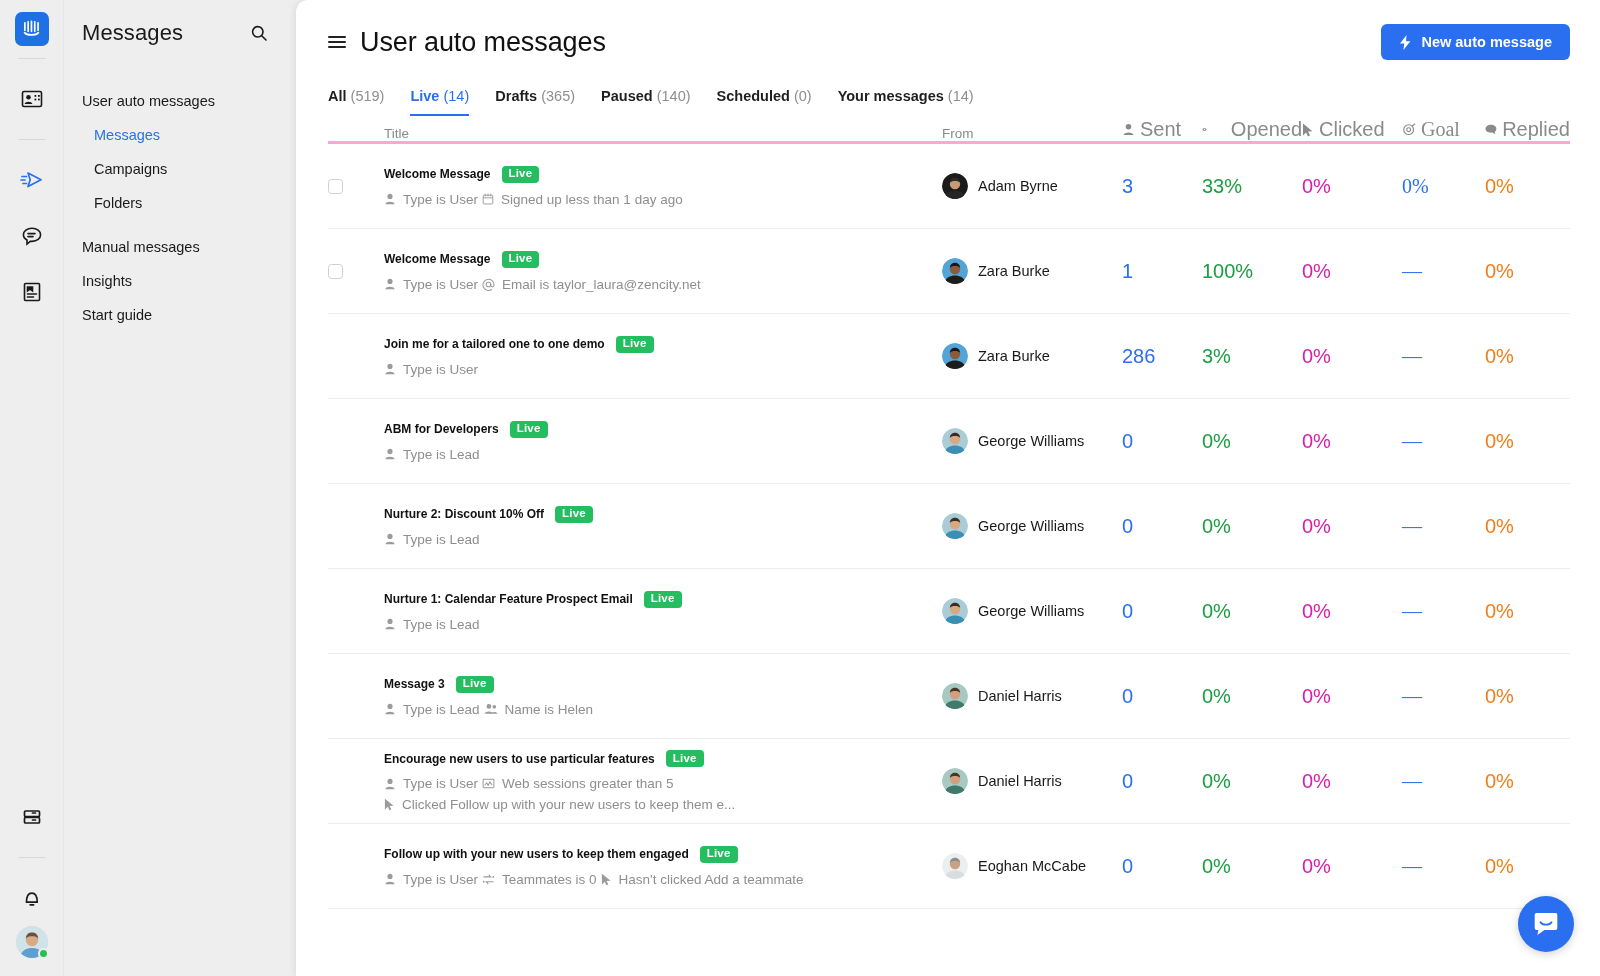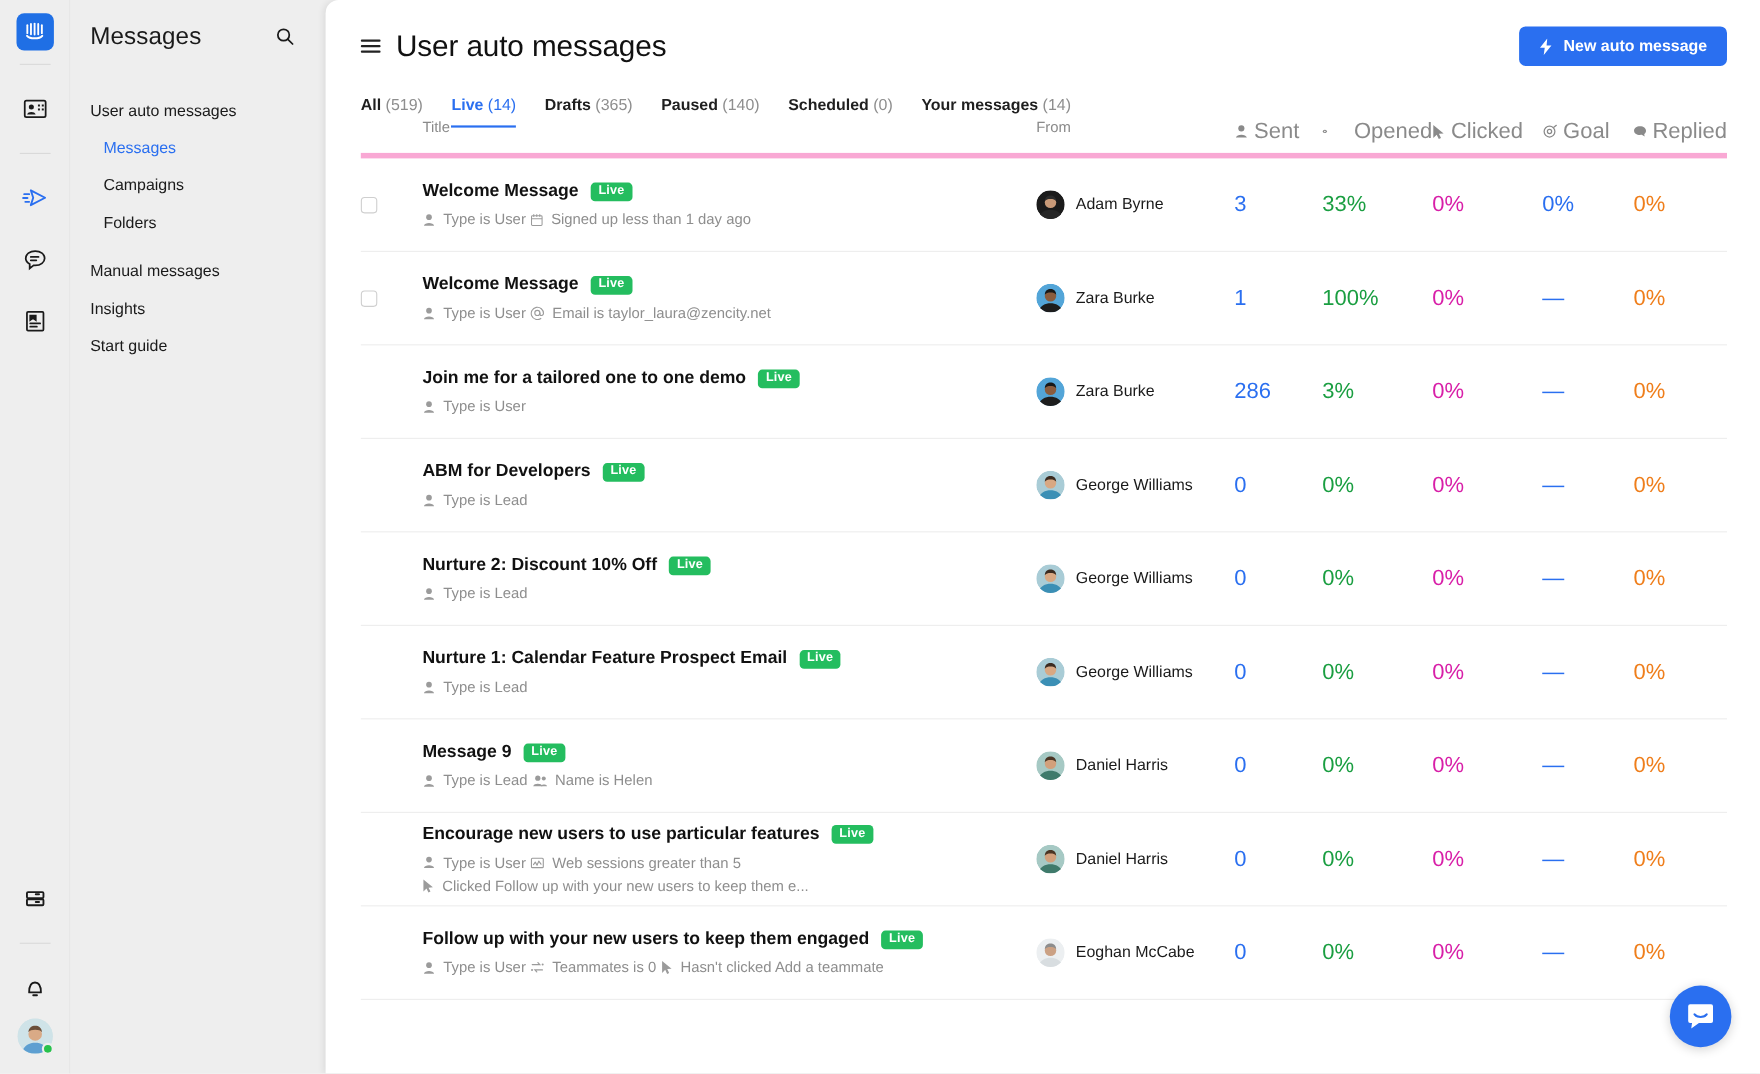--- a/index.html
+++ b/index.html
@@ -96,46 +96,46 @@
     font-size: 14.5px; color: #1f1f1f; font-weight: bold; cursor: pointer;
     padding-bottom: 10px; border-bottom: 2.5px solid transparent; white-space: nowrap;
   }
   .tab .cnt { color: #8e8e8e; font-weight: normal; }
   .tab.active { color: #2a6ff0; border-bottom-color: #2a6ff0; }
   .tab.active .cnt { color: #2a6ff0; }
 
   
   .tbl { padding: 0 30px 0 32px; }
   .thead {
-    display: flex; align-items: flex-start;
-    border-bottom: 5px solid #f9a8d4; height: 36px;
+    display: flex; align-items: flex-end;
+    border-bottom: 3px solid #f9a8d4; height: 36px;
     font-size: 13.5px; color: #8a8a8a;
   }
   .row {
     display: flex; align-items: center;
     border-bottom: 1px solid #ededed; min-height: 85px;
   }
   .c-check { width: 56px; flex: 0 0 56px; display: flex; align-items: center; }
   .chk {
     width: 15px; height: 15px; border: 1px solid #cfcfcf; border-radius: 3.5px;
     background: #fff; cursor: pointer;
   }
   .c-title { flex: 1 1 auto; min-width: 0; padding-right: 14px; }
   .c-from { width: 180px; flex: 0 0 180px; display: flex; align-items: center; gap: 10px; }
   .c-m { width: 73px; flex: 0 0 73px; font-size: 20px; }
   .c-m.sent { width: 80px; flex: 0 0 80px; }
   .c-m.opened { width: 100px; flex: 0 0 100px; gap: 24px; }
   .c-m.clicked { width: 100px; flex: 0 0 100px; }
-  .c-m.goal { width: 83px; flex: 0 0 83px; }
+  .c-m.goal { width: 83px; flex: 0 0 83px; font-family: Liberation Serif, serif; }
   .c-m.replied { width: 85px; flex: 0 0 85px; }
 
   .th-lbl { display: flex; align-items: center; gap: 5px; }
 
   .title-line { display: flex; align-items: center; gap: 11px; flex-wrap: nowrap; }
-  .title-txt { font-size: 16px; font-weight: bold; color: #111; white-space: nowrap; }
+  .title-txt { font-size: 12px; font-weight: bold; color: #111; white-space: nowrap; }
   .badge-live {
     background: #24bd5f; color: #fff; font-size: 11.5px; font-weight: bold;
     border-radius: 4px; padding: 2.5px 7px 3px; line-height: 1; letter-spacing: .2px;
   }
   .meta { margin-top: 9px; display: flex; flex-direction: column; gap: 6px; }
   .meta-line { display: flex; align-items: center; gap: 4px; flex-wrap: nowrap; }
   .meta-item { display: flex; align-items: center; gap: 7px; font-size: 13.5px; color: #8e8e8e; white-space: nowrap; }
 
   .avatar { width: 26px; height: 26px; border-radius: 50%; overflow: hidden; flex: 0 0 26px; position: relative; }
   .from-name { font-size: 14.5px; color: #1a1a1a; white-space: nowrap; }
@@ -590,21 +590,21 @@
             <div class="c-m sent v-blue">0</div>
             <div class="c-m opened v-green">0%</div>
             <div class="c-m clicked v-pink">0%</div>
             <div class="c-m goal v-dash">—</div>
             <div class="c-m replied v-orange">0%</div>
           </div>
           <div class="row">
             <div class="c-check"></div>
             <div class="c-title">
               <div class="title-line">
-                <span class="title-txt">Message 9</span>
+                <span class="title-txt">Message 3</span>
                 <span class="badge-live">Live</span>
               </div>
               <div class="meta">
                 <div class="meta-line">
                   <span class="meta-item">
                     <svg width="12" height="12" viewBox="0 0 14 14">
                       <circle cx="7" cy="4" r="3" fill="#9b9b9b"></circle>
                       <path d="M1.6 13 C2.3 9.2 11.7 9.2 12.4 13 Z" fill="#9b9b9b"></path>
                     </svg>
                     <span>Type is Lead</span>

